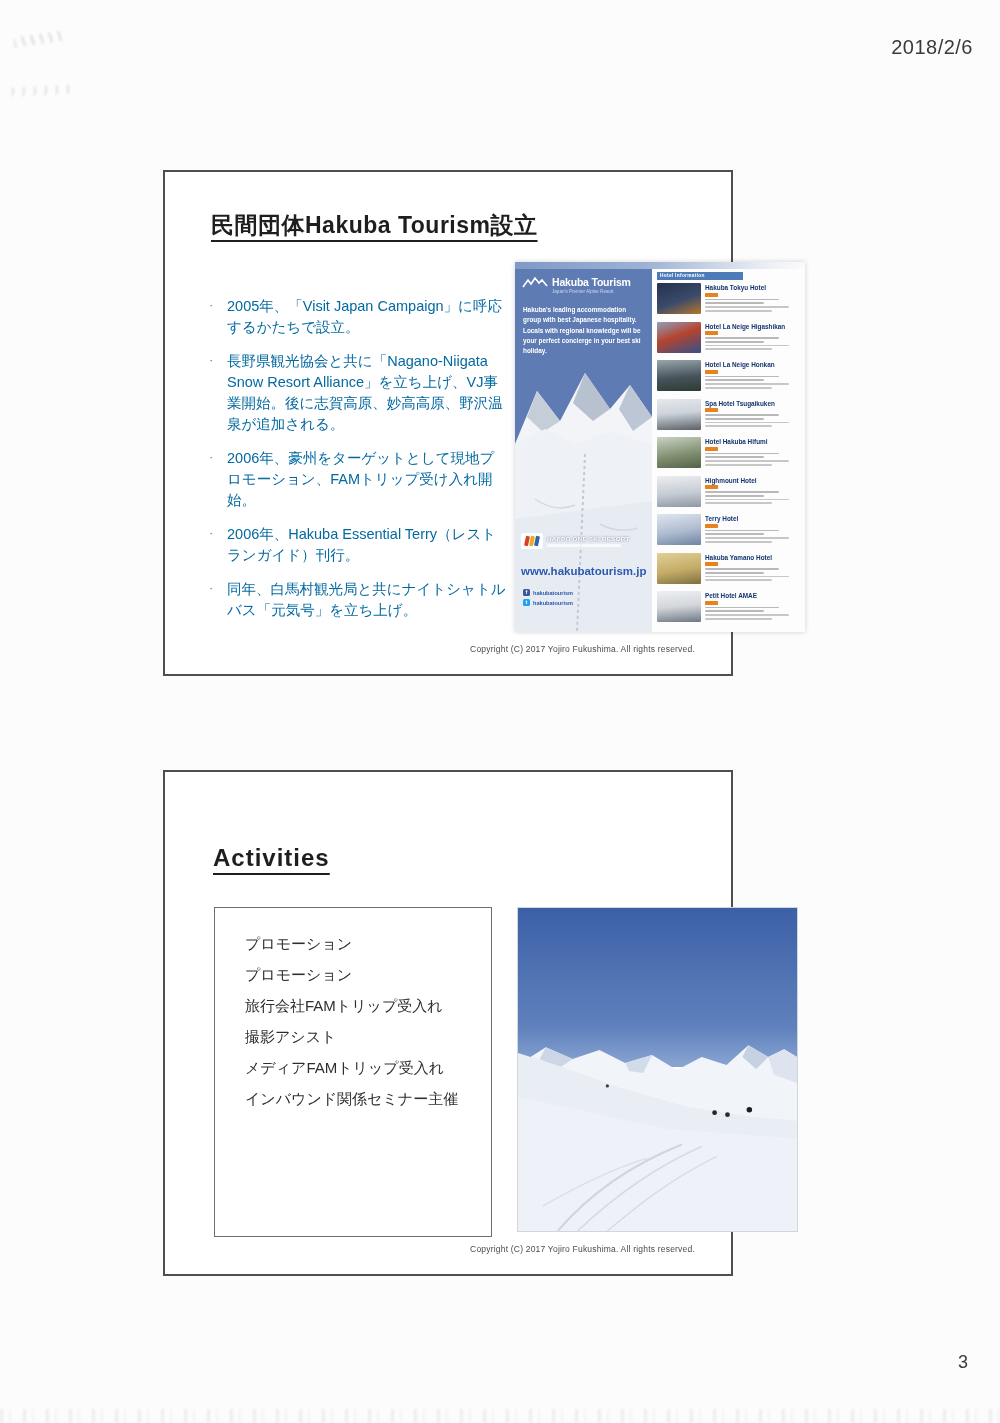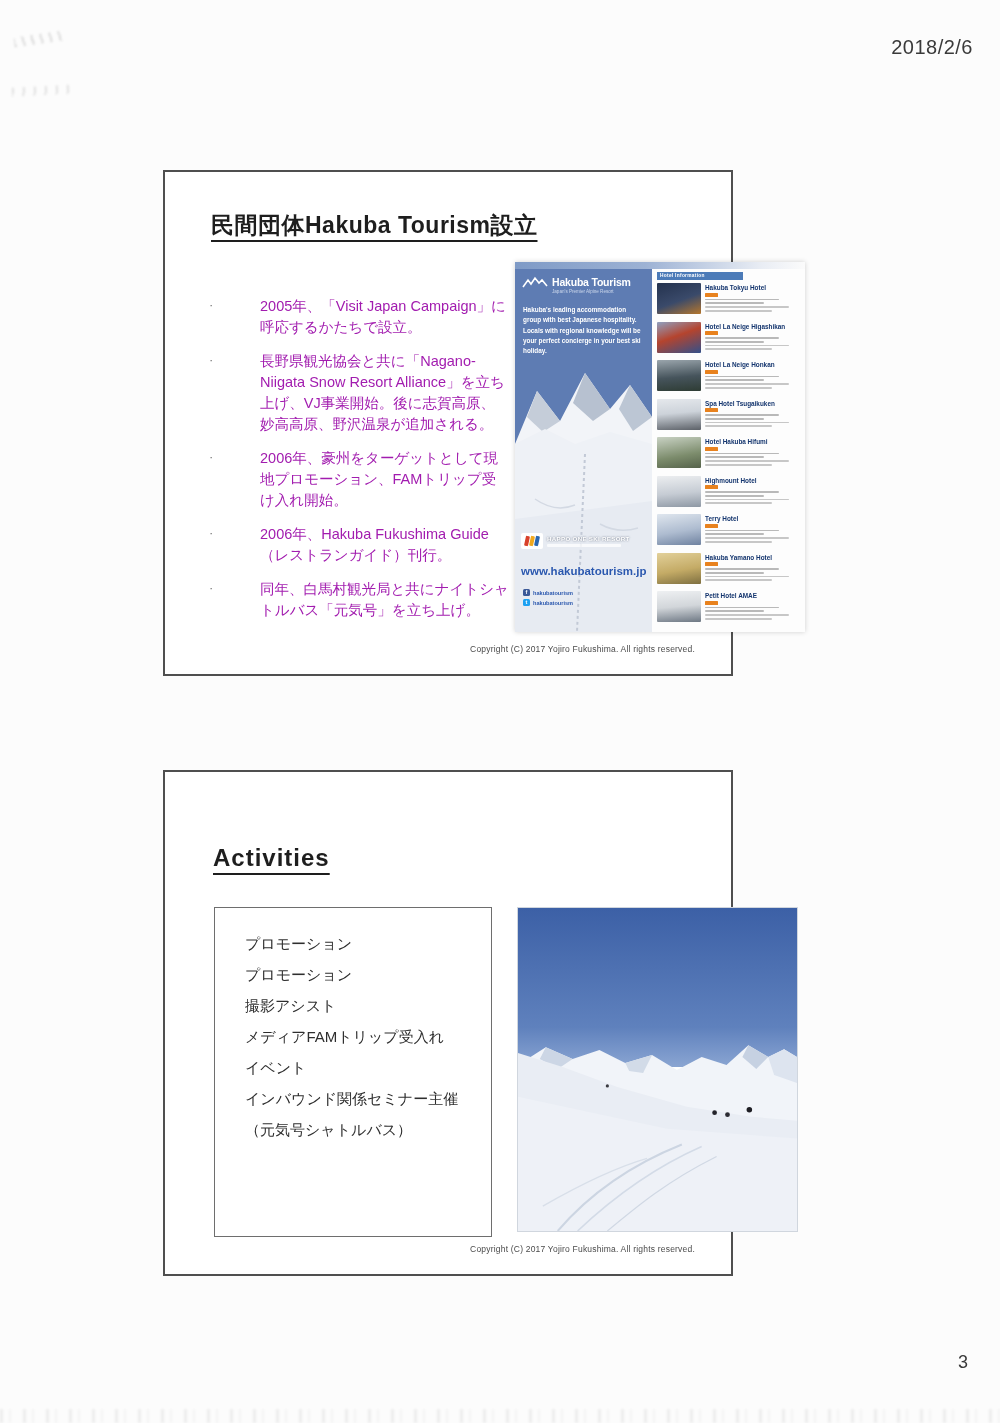--- a/index.html
+++ b/index.html
@@ -25,21 +25,21 @@
   .slide1 { top:170px; }
   .slide2 { top:770px; }
 
   .slide-title { font-weight:bold; color:#1e1e1e; text-decoration:underline; text-underline-offset:7px; text-decoration-thickness:2px; }
   .slide1 .slide-title { position:absolute; left:46px; top:38px; font-size:23px; letter-spacing:.5px; }
   .slide2 .slide-title { position:absolute; left:48px; top:72px; font-size:24px; letter-spacing:1px; }
 
   .bullets { position:absolute; left:44px; top:124px; width:300px; list-style:none; }
   .bullet { display:flex; margin-bottom:13px; }
   .bullet .marker { color:#777; font-size:13px; width:18px; flex:0 0 18px; padding-top:1px; }
-  .bullet .btxt { font-size:14.5px; line-height:1.45; color:#a21caf;margin-left:33px; }
+  .bullet .btxt { font-size:14.5px; line-height:1.45; color:#0369a1; }
 
   .copyright { position:absolute; right:36px; bottom:20px; font-size:8.5px; color:#4a4a4a; letter-spacing:.2px; }
 
   
   .brochure { position:absolute; left:350px; top:90px; width:290px; height:370px;
     box-shadow:0 0 5px rgba(0,0,0,.18); background:#fff; }
   .brochure-strip { position:absolute; left:0; top:0; width:100%; height:7px;
     background:linear-gradient(90deg,#7e9ac6 0%, #9db2d4 45%, #e9edf4 85%, #fbfbfb 100%); }
   .b-left { position:absolute; left:0; top:7px; width:137px; height:363px; background:#5e7cb3; overflow:hidden; }
   .b-left svg.scene { position:absolute; left:0; top:0; width:137px; height:363px; }
@@ -108,21 +108,21 @@
       <li class="bullet">
         <span class="marker">·</span>
         <span class="btxt">長野県観光協会と共に「Nagano-Niigata Snow Resort Alliance」を立ち上げ、VJ事業開始。後に志賀高原、妙高高原、野沢温泉が追加される。</span>
         </li>
       <li class="bullet">
         <span class="marker">·</span>
         <span class="btxt">2006年、豪州をターゲットとして現地プロモーション、FAMトリップ受け入れ開始。</span>
         </li>
       <li class="bullet">
         <span class="marker">·</span>
-        <span class="btxt">2006年、Hakuba Fukushima Guide（レストランガイド）刊行。</span>
+        <span class="btxt">2006年、Hakuba Essential Terry（レストランガイド）刊行。</span>
         </li>
       <li class="bullet">
         <span class="marker">·</span>
         <span class="btxt">同年、白馬村観光局と共にナイトシャトルバス「元気号」を立ち上げ。</span>
         </li>
     </ul>
 
     <div class="brochure">
       <div class="brochure-strip"></div>
 
@@ -285,25 +285,24 @@
 
     <div class="copyright">Copyright (C) 2017 Yojiro Fukushima.  All rights reserved.</div>
   </section>
 
   <section class="slide slide2">
     <h1 class="slide-title">Activities</h1>
 
     <div class="activity-box">
       <div class="activity">プロモーション</div>
       <div class="activity">プロモーション</div>
+      <div class="activity">旅行会社FAMトリップ受入れ</div>
       <div class="activity">撮影アシスト</div>
       <div class="activity">メディアFAMトリップ受入れ</div>
-      <div class="activity">イベント</div>
       <div class="activity">インバウンド関係セミナー主催</div>
-      <div class="activity">（元気号シャトルバス）</div>
     </div>
 
     <div class="photo2">
       <svg viewBox="0 0 281 325" preserveAspectRatio="none">
         <defs>
           <linearGradient id="sky" x1="0" y1="0" x2="0" y2="1">
             <stop offset="0" stop-color="#3c60a6"></stop>
             <stop offset="0.75" stop-color="#5f81bd"></stop>
             <stop offset="1" stop-color="#8aa5d2"></stop>
           </linearGradient>

